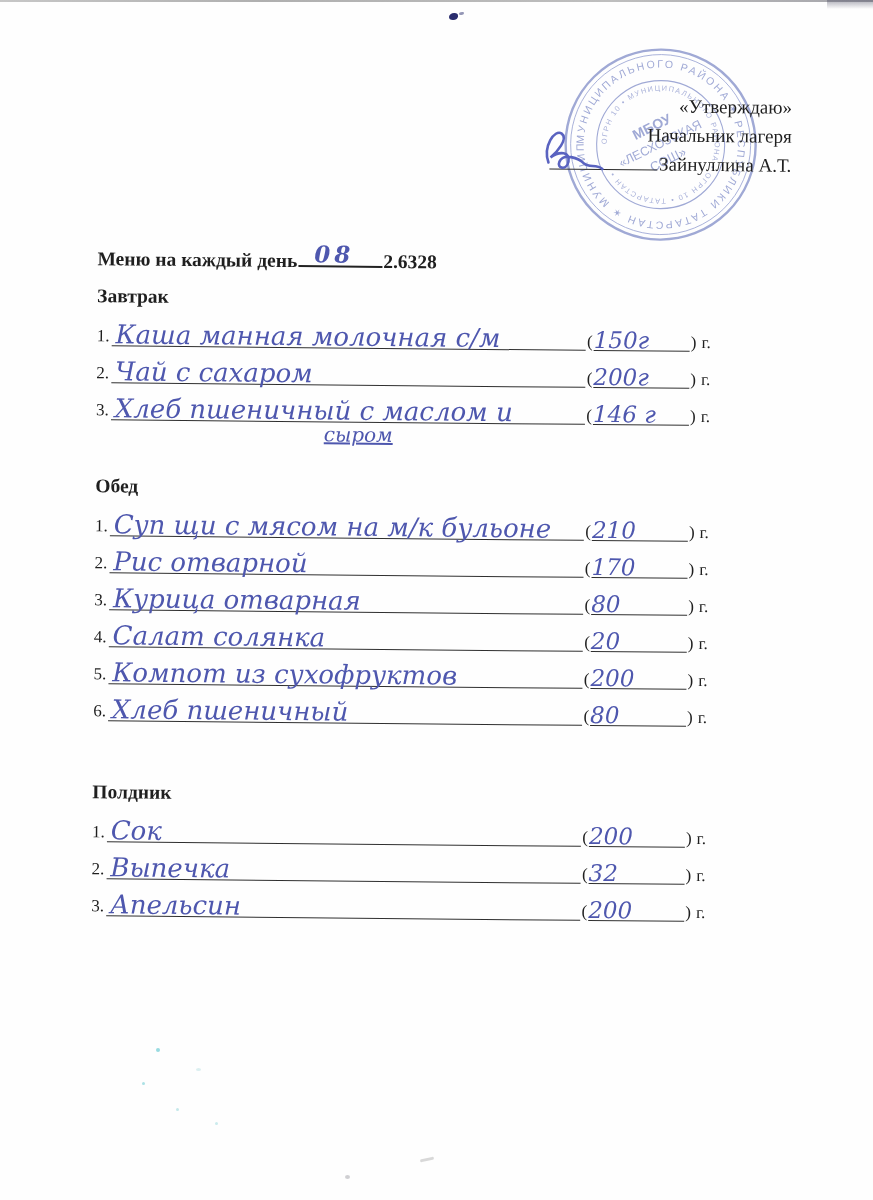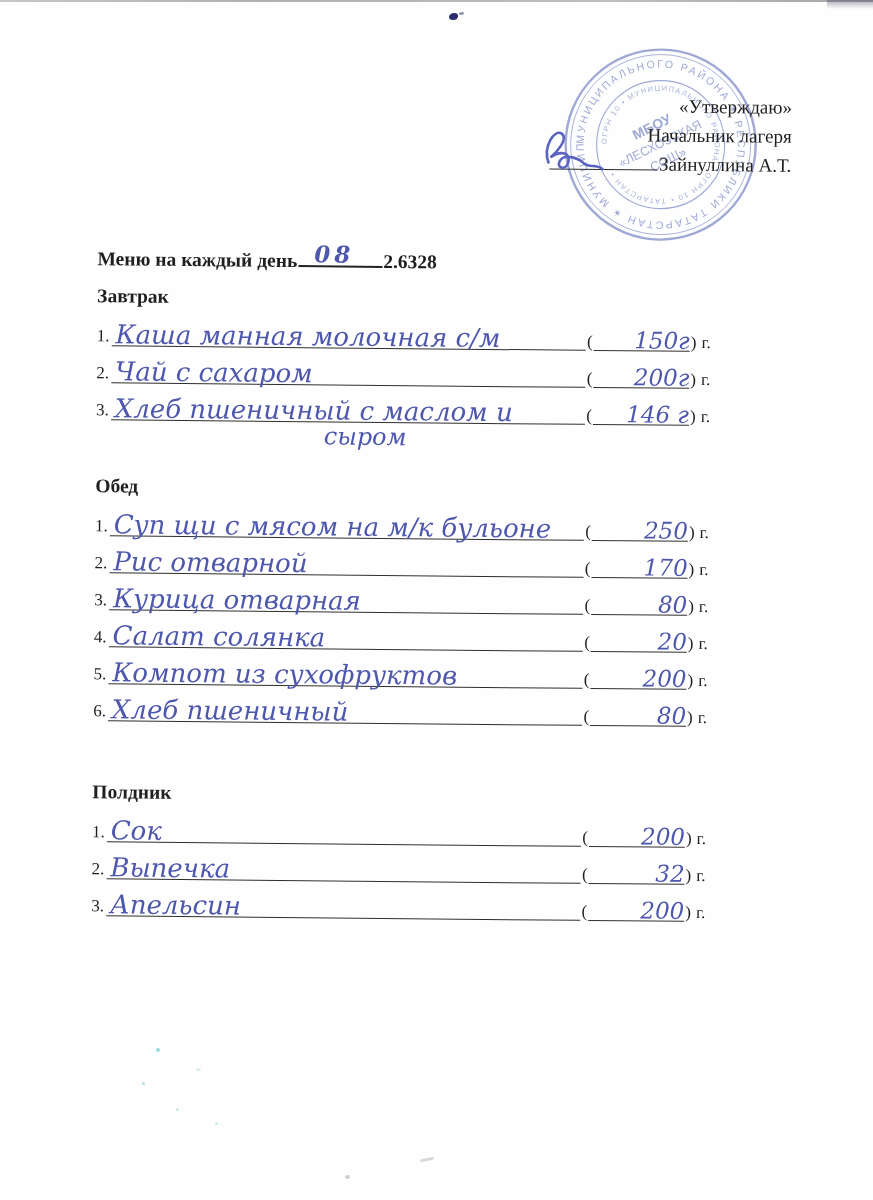--- a/index.html
+++ b/index.html
@@ -52,24 +52,24 @@
   .head-lunch{margin-top:22px;}
   .head-snack{margin-top:60px;}
 
   .menu-row{display:flex;align-items:flex-end;height:37px;font-size:17px;}
   .first-row{margin-top:2px;}
   .row-num{flex:0 0 auto;padding-right:2px;line-height:20px;}
   .name-line{position:relative;flex:1 1 auto;border-bottom:1.6px solid #2f2f2f;height:30px;}
   .name-hw{position:absolute;left:4px;bottom:-4px;font-size:26px;white-space:nowrap;}
   .paren{flex:0 0 auto;line-height:19px;padding:0 1px;}
   .grams-line{position:relative;flex:0 0 auto;width:96px;border-bottom:1.6px solid #2f2f2f;height:26px;}
-  .grams-hw{position:absolute;left:0;right:0;bottom:-3px;text-align:right;font-size:23px;white-space:nowrap;}
+  .grams-hw{position:absolute;left:0;right:0;bottom:-3px;text-align:left;font-size:23px;white-space:nowrap;}
   .unit{flex:0 0 auto;line-height:19px;margin-left:4px;}
   .cont-line{height:33px;position:relative;}
-  .cont-hw{position:absolute;left:228px;top:0;font-size:24px;white-space:nowrap;}
+  .cont-hw{position:absolute;left:228px;top:0;font-size:20px;white-space:nowrap;text-decoration:underline;}
 </style>
 </head>
 <body>
 
 <div class="sheet">
 
   <div class="top-edge"></div>
   <div class="corner-smudge"></div>
   <div class="ink-dot"></div>
   <div class="speck s1"></div>
@@ -174,21 +174,21 @@
 
       <div class="section-head head-lunch">Обед</div>
 
       <div class="menu-row first-row">
         <span class="row-num">1.</span>
         <span class="name-line">
             <span class="hw name-hw">Суп  щи  с мясом  на  м/к  бульоне</span>
           </span>
         <span class="paren">(</span>
         <span class="grams-line">
-            <span class="hw grams-hw">250</span>
+            <span class="hw grams-hw">210</span>
           </span>
         <span class="paren">)</span>
         <span class="unit">г.</span>
       </div>
 
       <div class="menu-row">
         <span class="row-num">2.</span>
         <span class="name-line">
             <span class="hw name-hw">Рис  отварной</span>
           </span>

